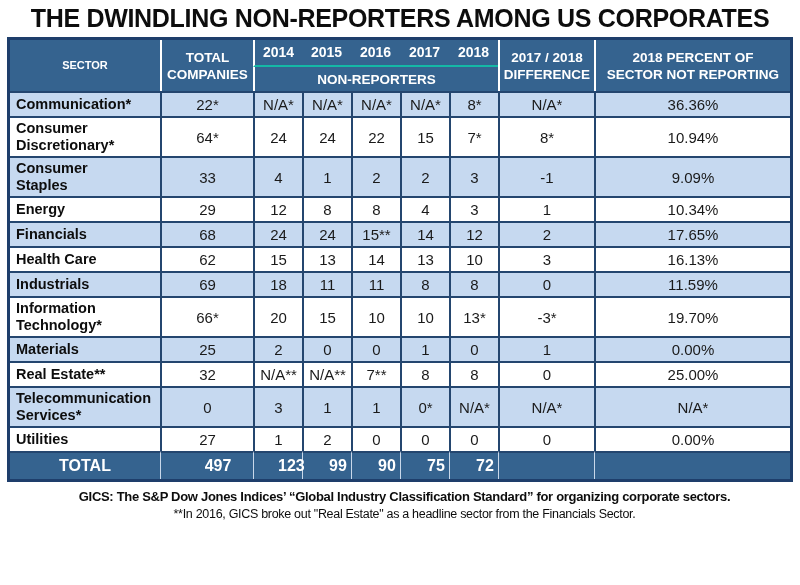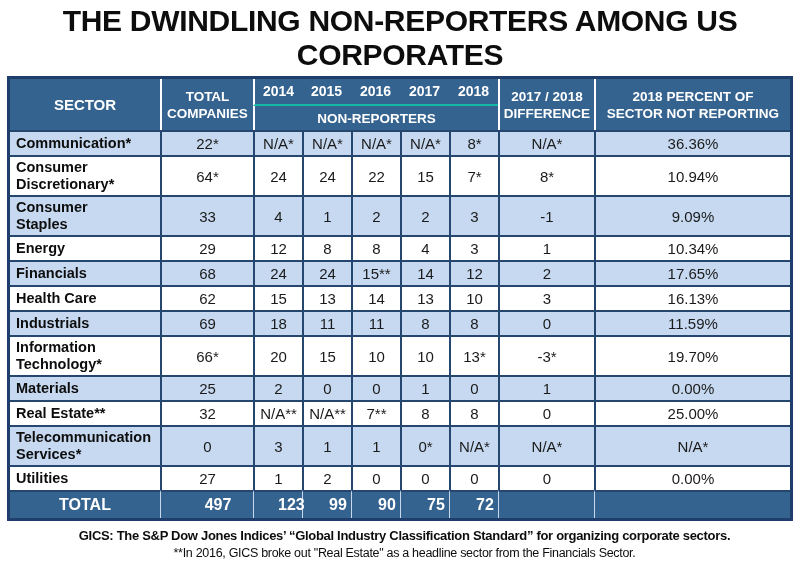--- a/index.html
+++ b/index.html
@@ -1,28 +1,28 @@
 <!DOCTYPE html>
 <html><head>
 <meta charset="utf-8">
 <style>
   html,body{margin:0;padding:0;background:#fff;}
   body{width:800px;height:585px;font-family:"Liberation Sans",sans-serif;color:#111;overflow:hidden;}
   .page{width:800px;height:585px;box-sizing:border-box;padding-top:2px;}
-  .title{text-align:center;font-size:30px;font-weight:bold;color:#0d0d0d;margin:2px 0 4px 0;letter-spacing:-0.3px;}
+  .title{text-align:center;font-size:25px;font-weight:bold;color:#0d0d0d;margin:2px 0 4px 0;letter-spacing:-0.3px;}
   .table-wrap{margin:0 7px;border:3px solid #1E3E6B;}
   table{width:100%;border-spacing:0;table-layout:fixed;border-collapse:separate;}
   col.c-sector{width:150px;}
   col.c-total{width:93px;}
   col.c-year{width:49px;}
   col.c-diff{width:96px;}
   col.c-pct{width:auto;}
 
   thead th{background:#35638F;color:#fff;font-weight:bold;padding:2px 2px;line-height:17px;}
-  th.h-sector{font-size:15px;}
+  th.h-sector{font-size:11px;}
   th.h-small{font-size:13.5px;}
   th.h-year{font-size:14px;border-bottom:2px solid #14b8a6;height:21px;}
   th.h-group{font-size:13.5px;height:20px;}
   .pre{white-space:pre-line;}
   .sepL{border-left:2px solid #fff;}
 
   tbody td{font-size:15px;text-align:center;padding:3px 4px;line-height:17px;
            border-top:2px solid #24466F;vertical-align:middle;color:#1a1a1a;}
   tbody td + td{border-left:2px solid #24466F;}
   tbody tr:nth-child(odd) td{background:#C6D9F0;}

